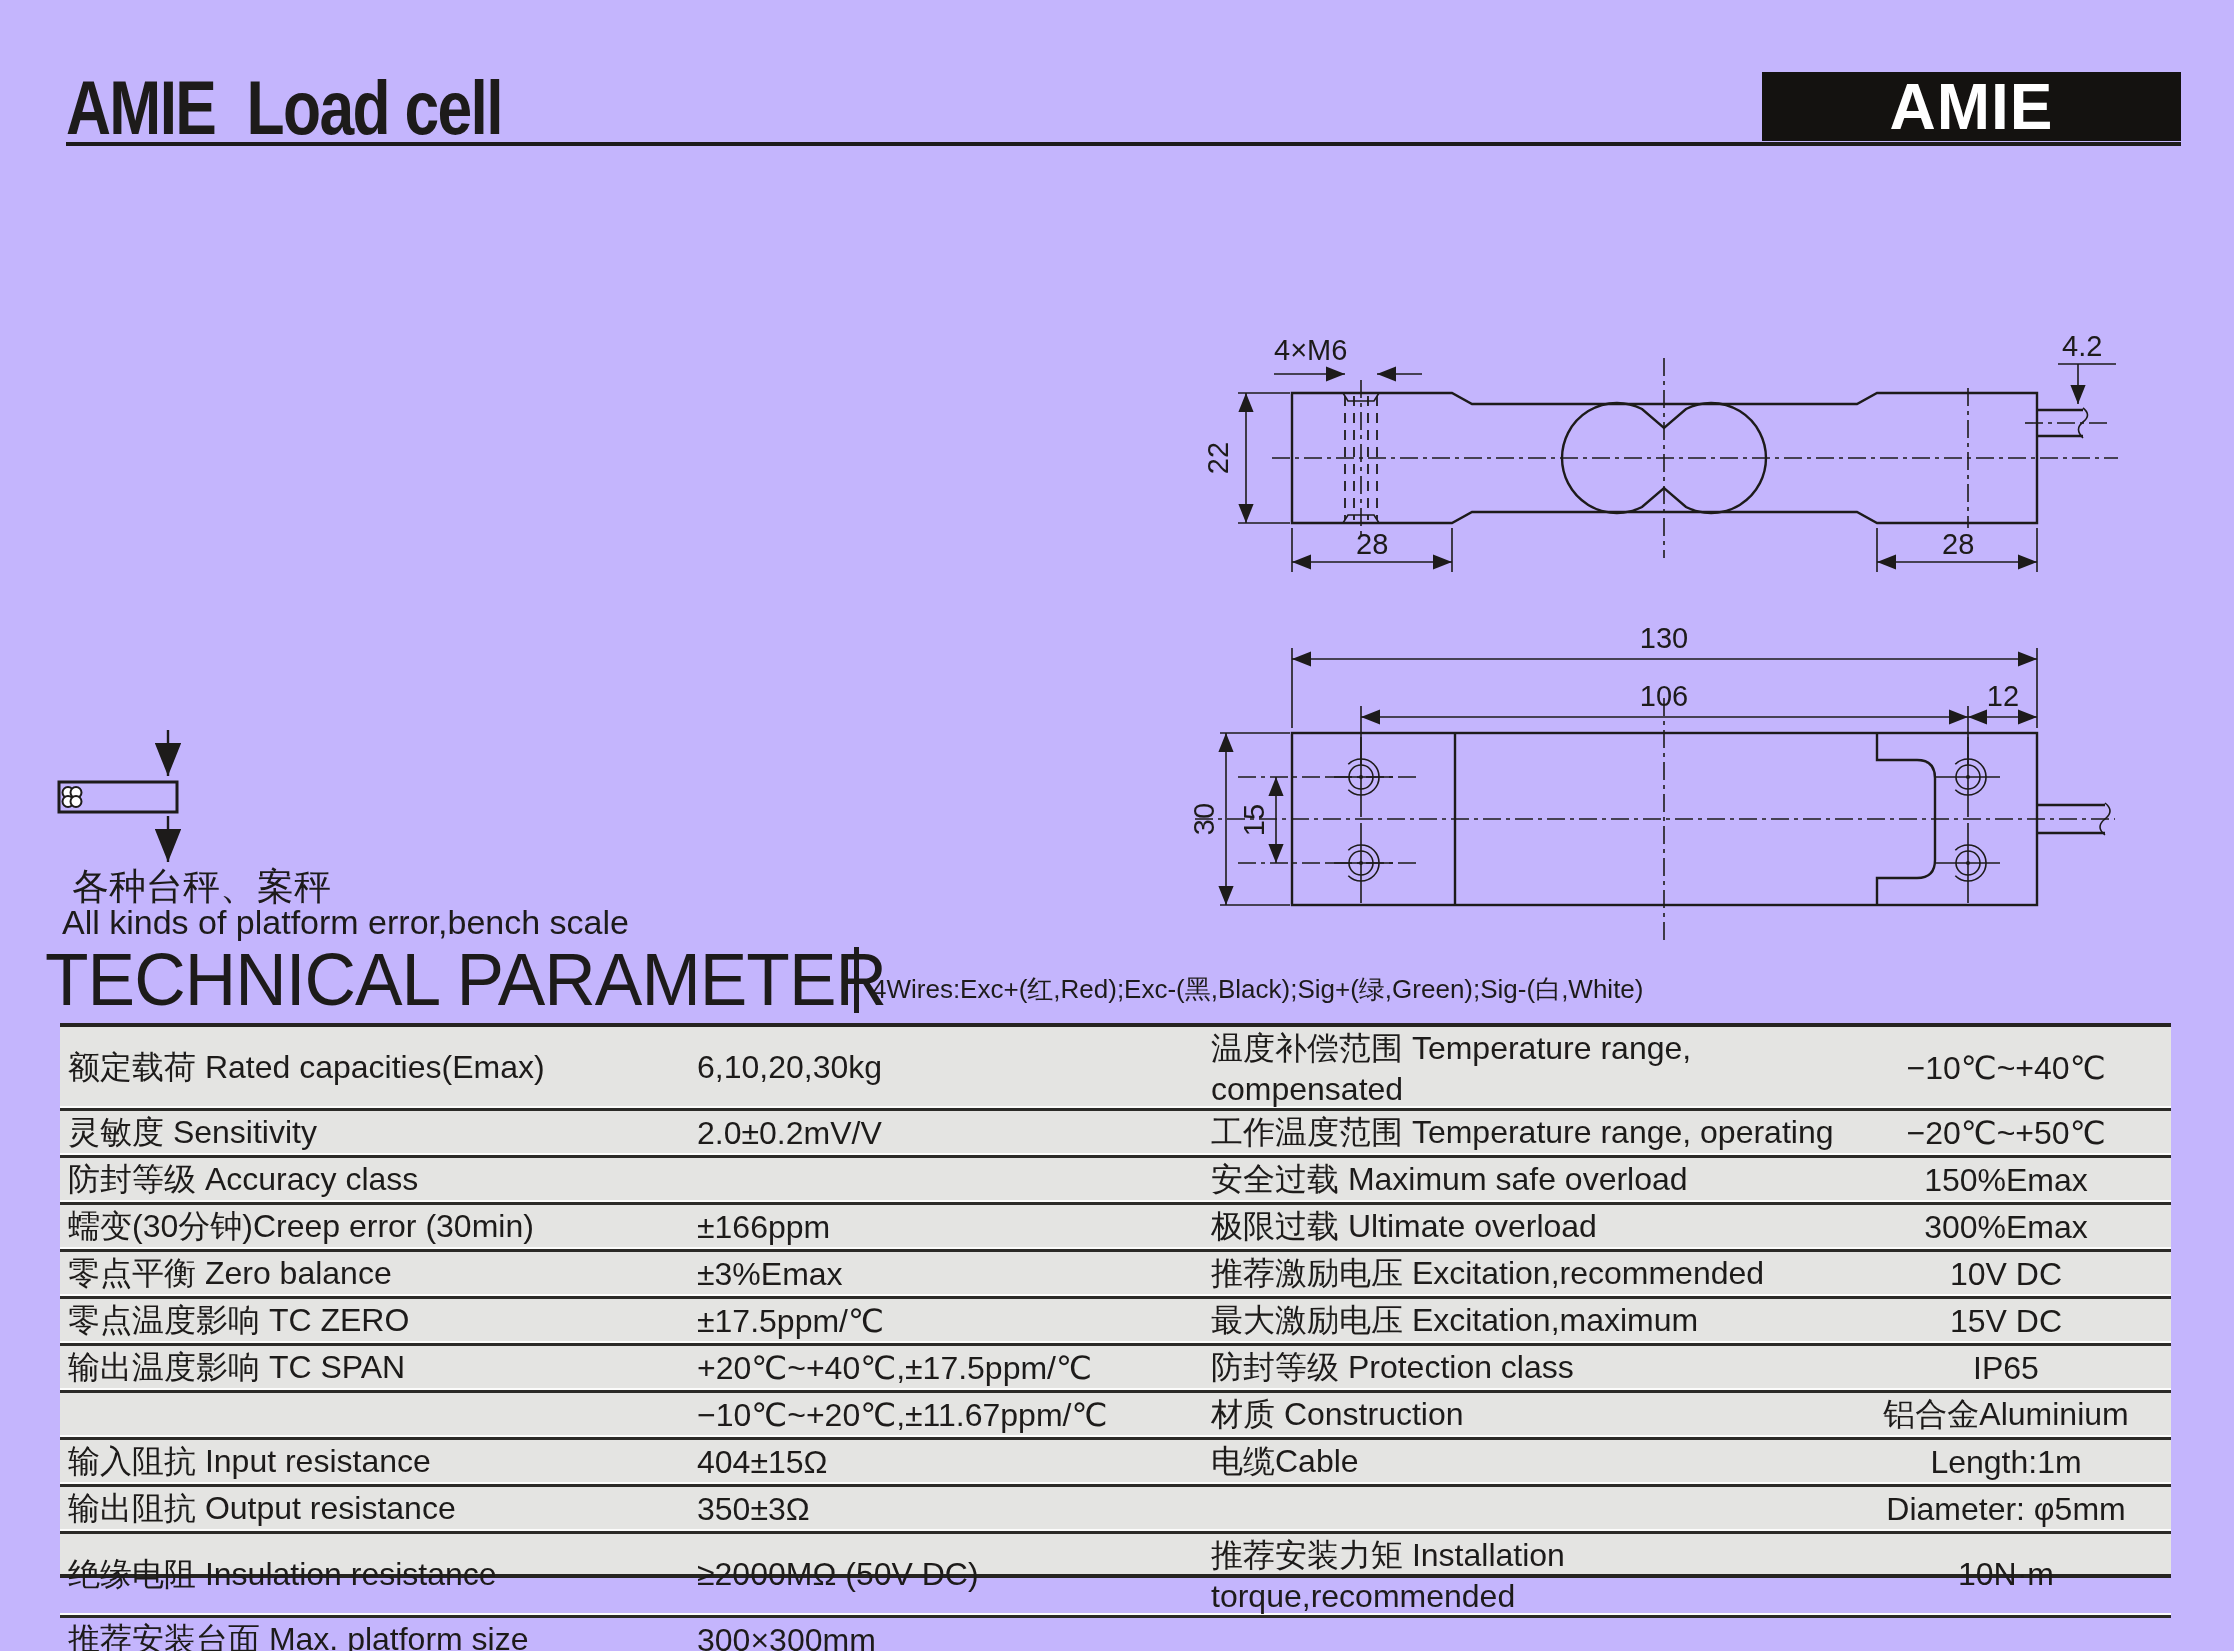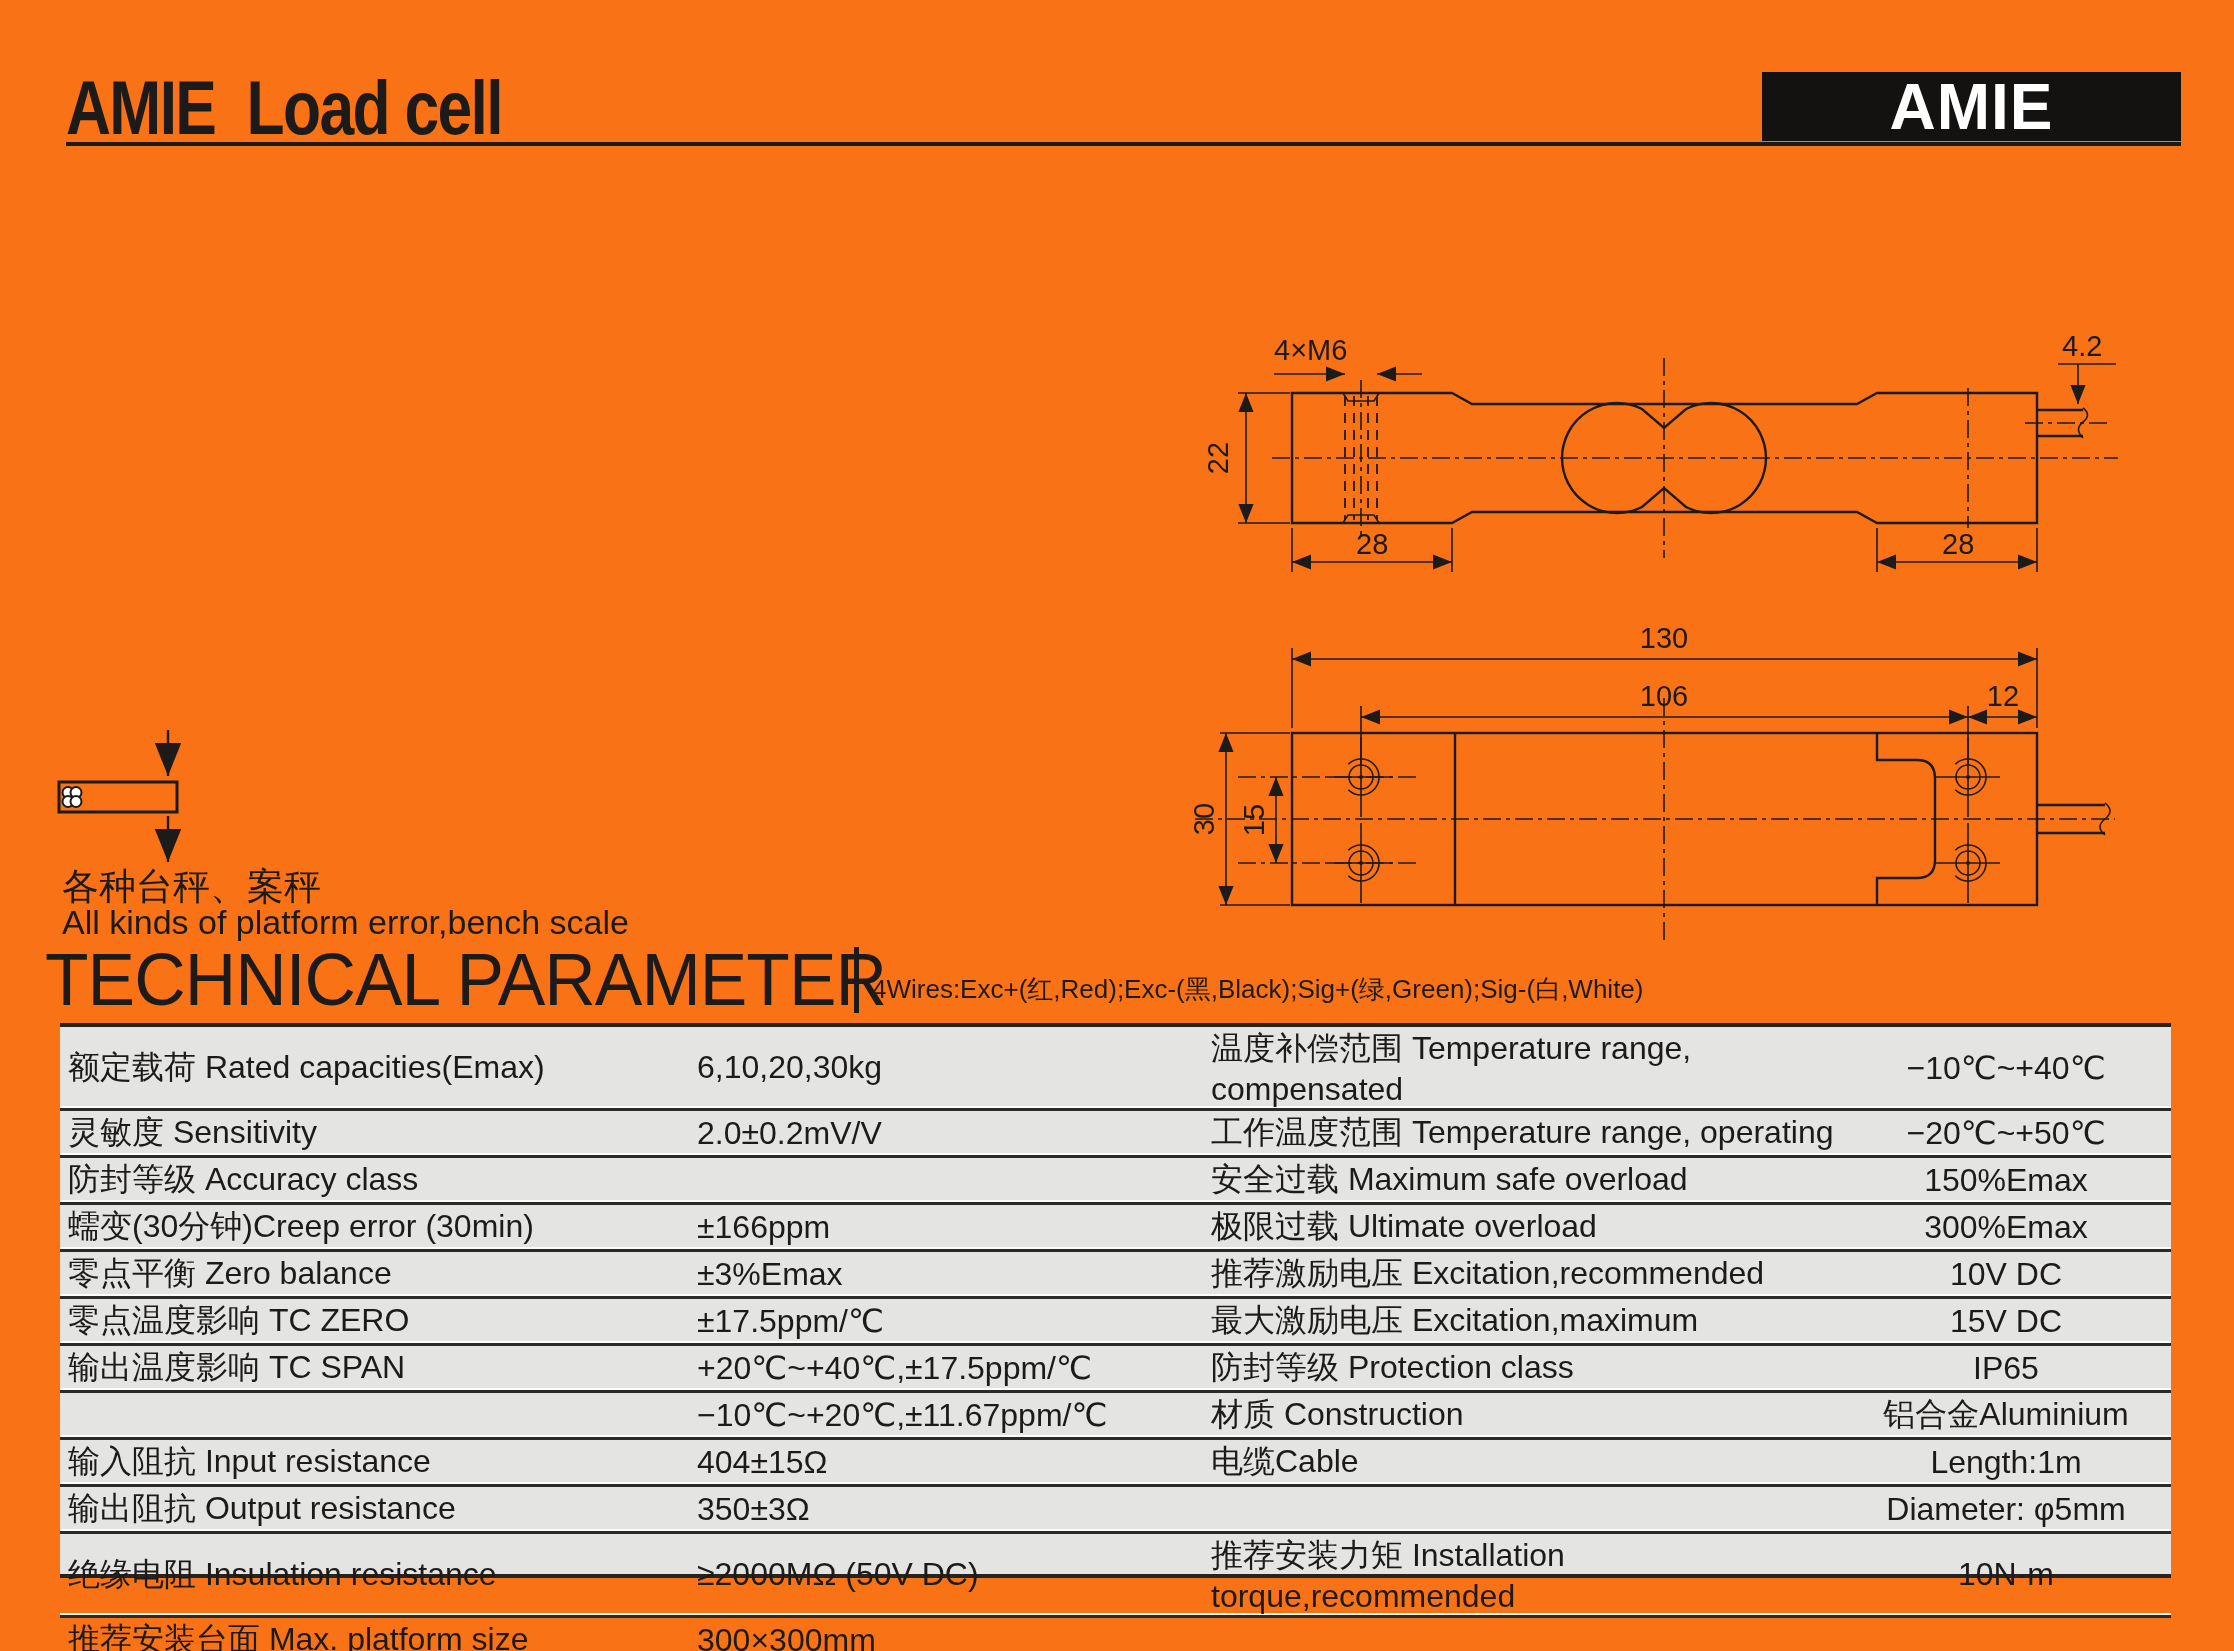--- a/index.html
+++ b/index.html
@@ -1,27 +1,27 @@
 <!DOCTYPE html>
 <html><head>
 <meta charset="utf-8">
 <style>
   html,body{margin:0;padding:0;background:#ffffff;}
-  .page{position:relative;width:2234px;height:1651px;background:#f97316;overflow:hidden;
+  .page{position:relative;width:2234px;height:1651px;background:#c4b5fd;overflow:hidden;
         font-family:"Liberation Sans","DejaVu Sans",sans-serif;color:#1d1b1a;}
   .abs{position:absolute;}
   
   .doc-title{left:66px;top:64px;font-size:76px;font-weight:bold;letter-spacing:-2px;
              transform:scaleX(.82);transform-origin:left top;white-space:pre;}
   .title-rule{left:66px;top:142px;width:2115px;height:4px;background:#1d1b1a;}
   .brand-badge{left:1762px;top:72px;width:419px;height:69px;background:#141210;
                display:flex;align-items:center;justify-content:center;}
   .brand-badge span{color:#fff;font-size:64px;font-weight:bold;letter-spacing:1px;}
   
-  .cap-zh{left:62px;top:862px;font-size:37px;}
+  .cap-zh{left:72px;top:862px;font-size:37px;}
   .cap-en{left:62px;top:903px;font-size:34px;letter-spacing:0px;}
   
   .sec-title{left:45px;top:936px;font-size:75px;letter-spacing:-1px;
              transform:scaleX(.95);transform-origin:left top;}
   .sec-bar{left:854px;top:947px;width:5px;height:66px;background:#1d1b1a;}
   .wiring{left:872px;top:972px;font-size:26px;}
   
   .spec{left:60px;top:1023px;width:2111px;height:555px;background:#e4e4e2;
         border-top:4px solid #262421;border-bottom:4px solid #262421;
         box-sizing:border-box;display:grid;grid-template-rows:repeat(12,1fr);}

